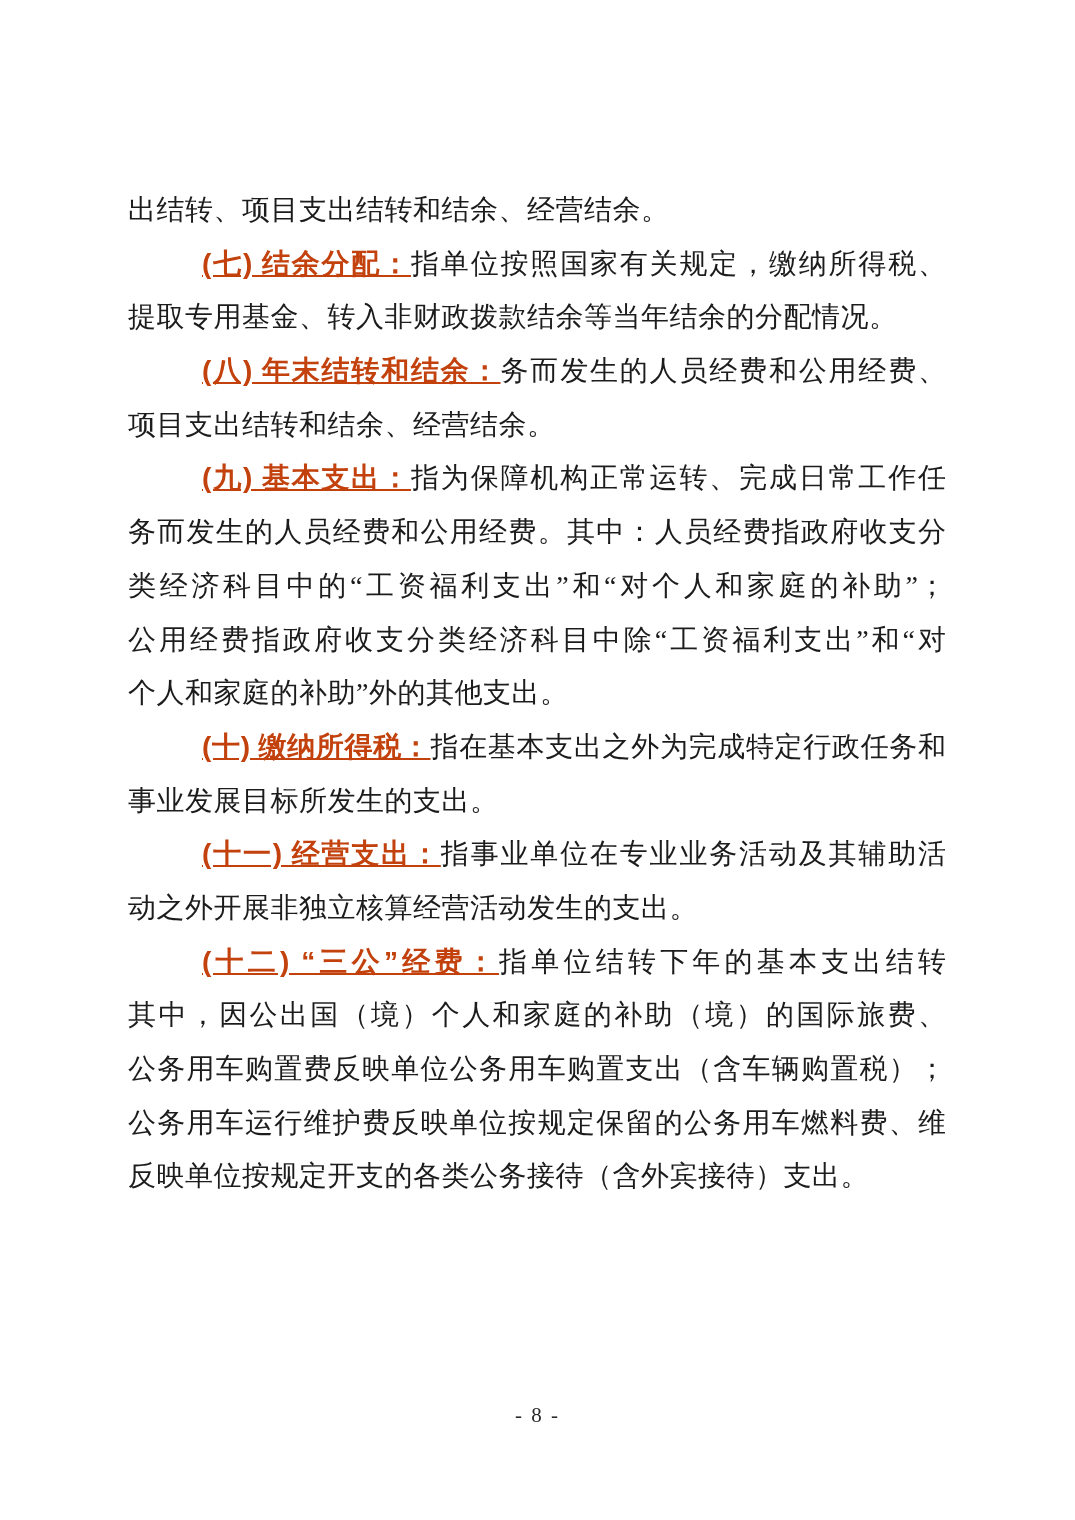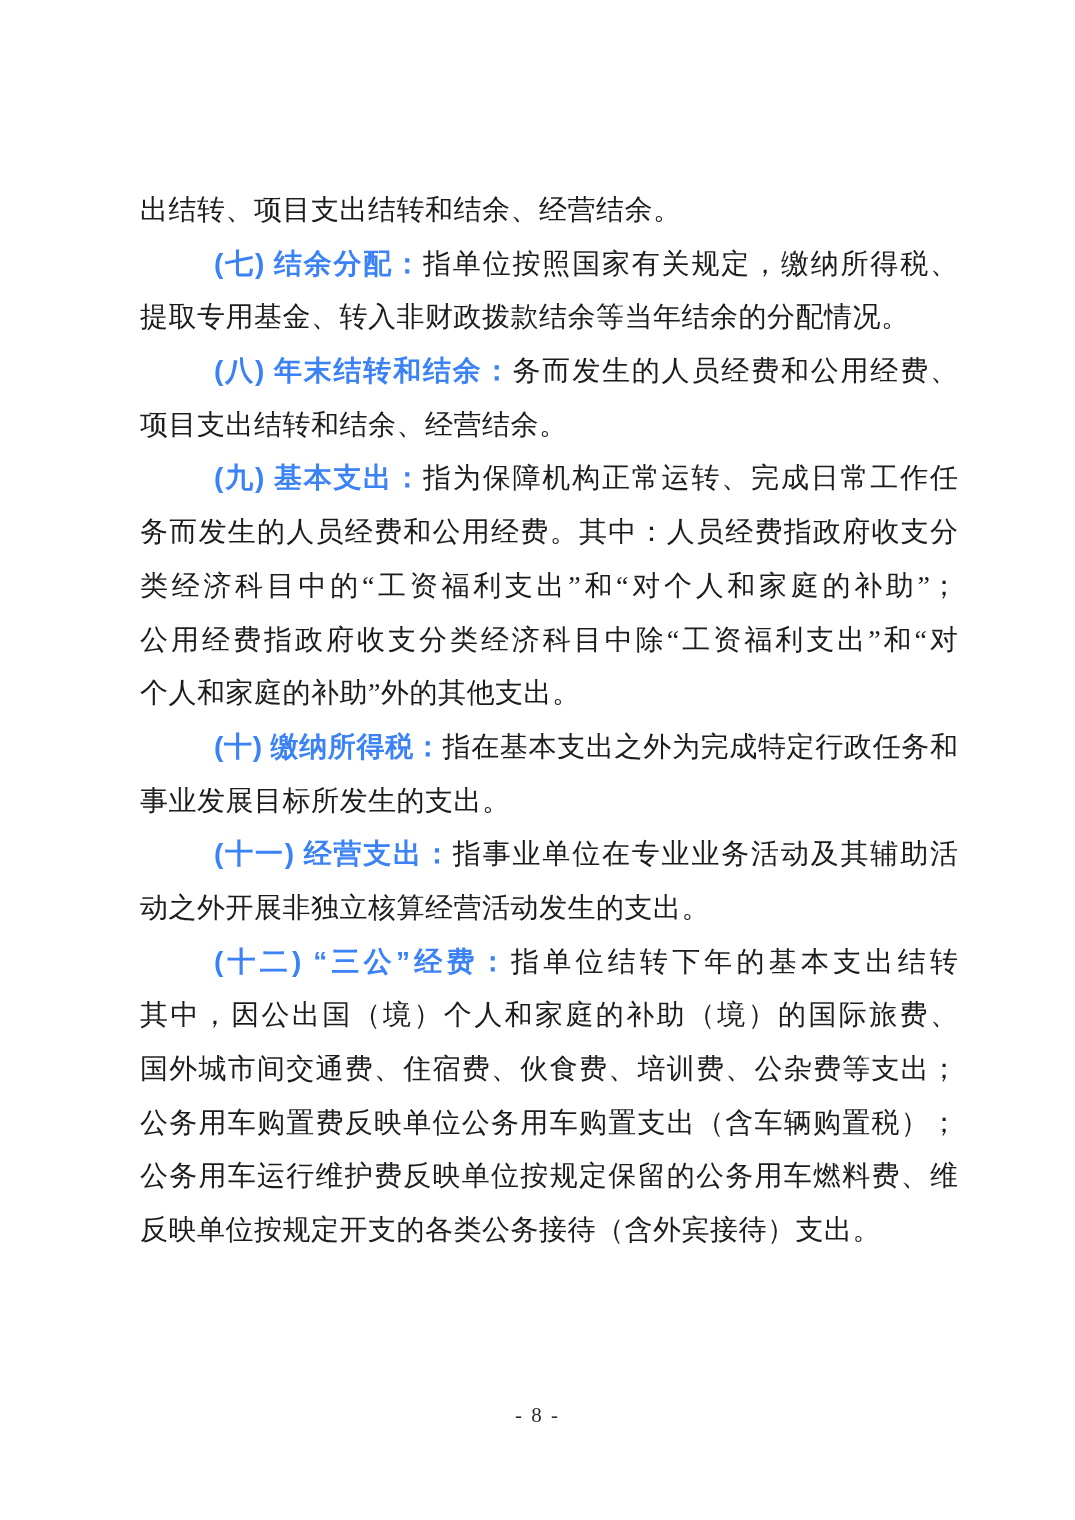--- a/index.html
+++ b/index.html
@@ -11,21 +11,21 @@
     position: relative;
     width: 1075px;
     height: 1520px;
     background: #ffffff;
     overflow: hidden;
     font-family: "Liberation Serif", "DejaVu Serif", serif;
     color: #1c1c1c;
   }
   .content {
     position: absolute;
-    left: 140px;
+    left: 128px;
     top: 183px;
     width: 818px;
   }
   .line {
     height: 53.7px;
     line-height: 53.7px;
     font-size: 28px;
     text-align: justify;
     text-align-last: left;
   }
@@ -36,21 +36,22 @@
     text-align: left;
     text-align-last: left;
     letter-spacing: 0.5px;
   }
   .indent {
     text-indent: 74px;
   }
   .head {
     font-family: "Liberation Sans", "DejaVu Sans", sans-serif;
     font-weight: 700;
-    color: #3b82f6;
+    color: #c2410c;
+    text-decoration: underline;
   }
   .footer {
     position: absolute;
     top: 1398px;
     left: 0;
     width: 100%;
     height: 34px;
     line-height: 34px;
     text-align: center;
     font-size: 21px;
@@ -80,21 +81,20 @@
     <div class="line end"><span>个人和家庭的补助”外的其他支出。</span></div>
 
     <div class="line jl indent"><span class="head">(十) 缴纳所得税：</span><span>指在基本支出之外为完成特定行政任务和</span></div>
     <div class="line end"><span>事业发展目标所发生的支出。</span></div>
 
     <div class="line jl indent"><span class="head">(十一) 经营支出：</span><span>指事业单位在专业业务活动及其辅助活</span></div>
     <div class="line end"><span>动之外开展非独立核算经营活动发生的支出。</span></div>
 
     <div class="line jl indent"><span class="head">(十二) “三公”经费：</span><span>指单位结转下年的基本支出结转</span></div>
     <div class="line jl"><span>其中，因公出国（境）个人和家庭的补助（境）的国际旅费、</span></div>
-    <div class="line jl"><span>国外城市间交通费、住宿费、伙食费、培训费、公杂费等支出；</span></div>
     <div class="line jl"><span>公务用车购置费反映单位公务用车购置支出（含车辆购置税）；</span></div>
     <div class="line jl"><span>公务用车运行维护费反映单位按规定保留的公务用车燃料费、维</span></div>
     <div class="line end"><span>反映单位按规定开支的各类公务接待（含外宾接待）支出。</span></div>
 
   </div>
 
   <div class="footer">- 8 -</div>
 </div>
 
 </body></html>

